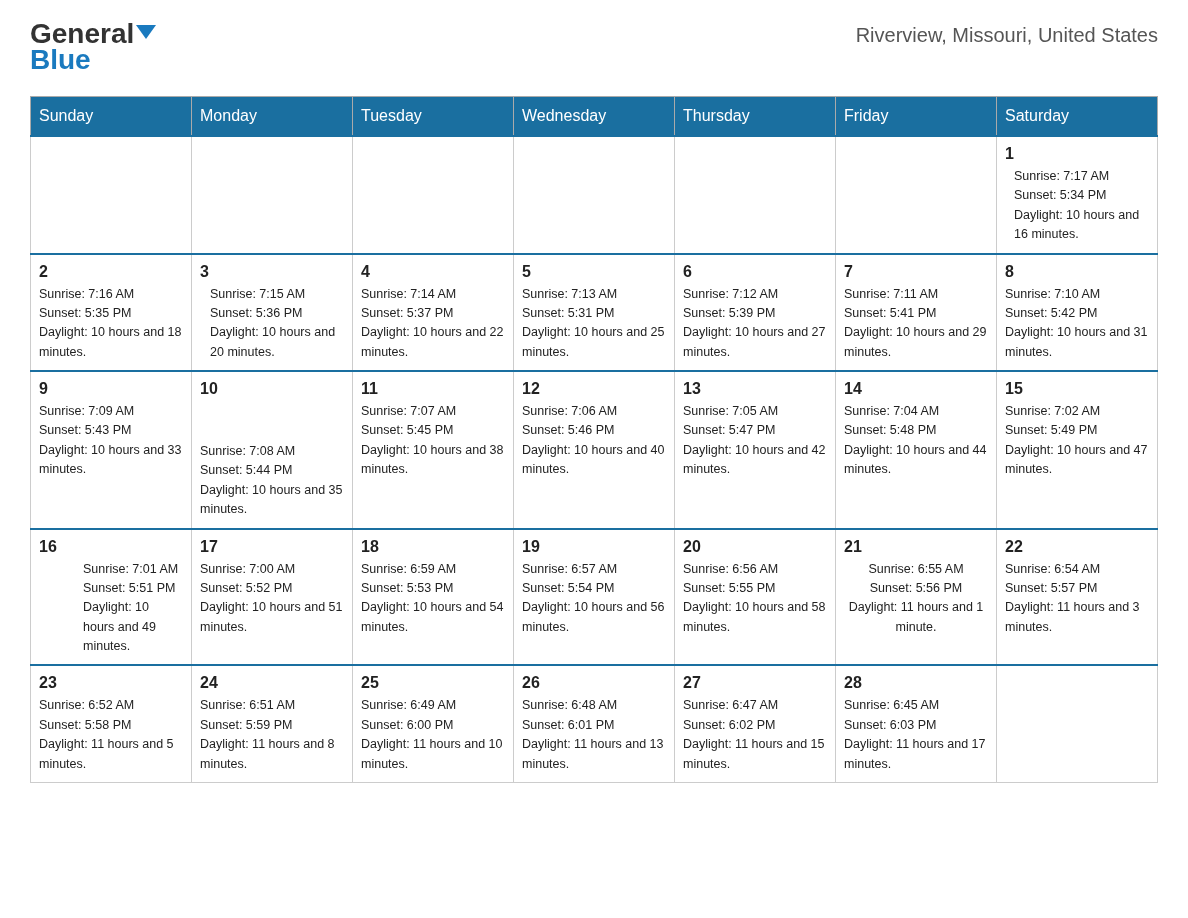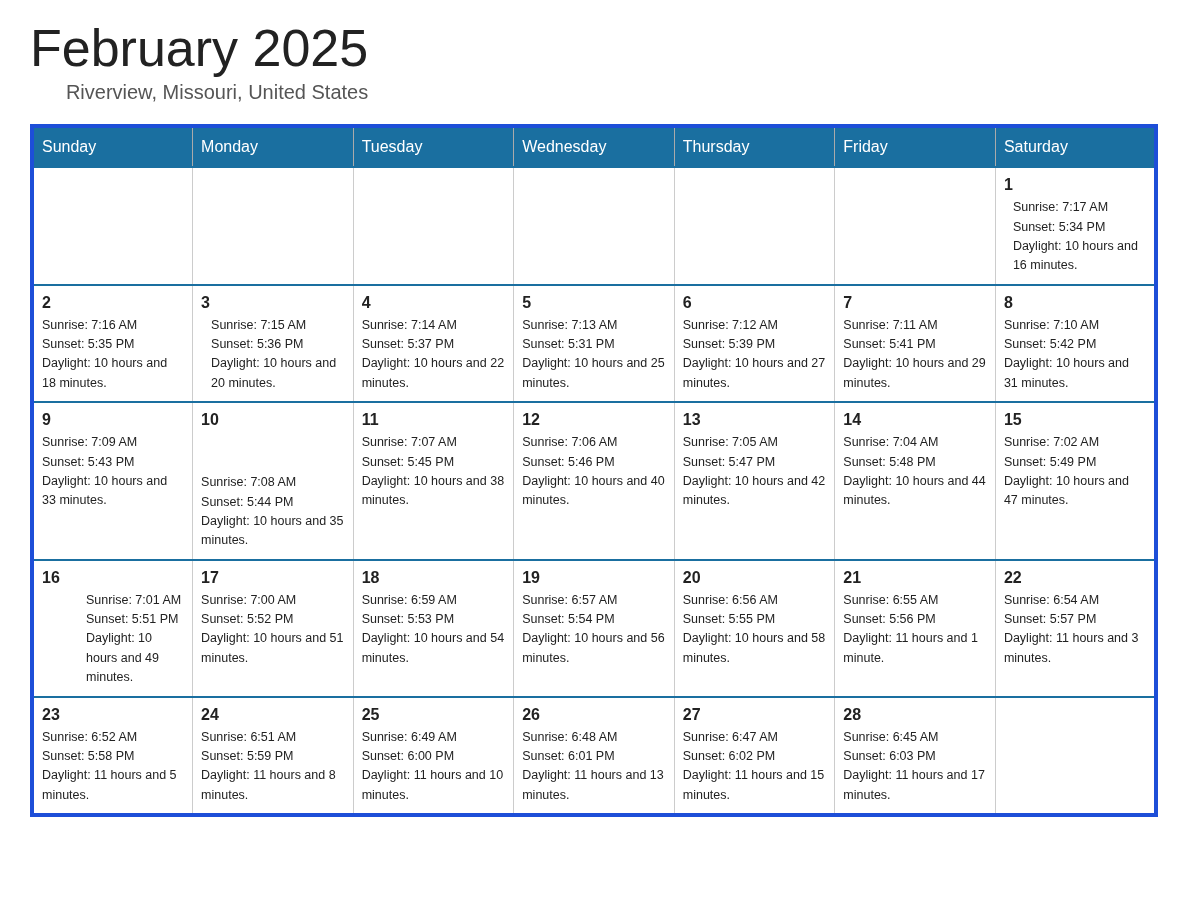--- a/index.html
+++ b/index.html
@@ -58,21 +58,21 @@
       line-height: 1.1;
     }
     .location {
       font-size: 20px;
       color: #555;
       margin-top: 4px;
     }
     .calendar {
       width: 100%;
       border-collapse: collapse;
-      border: 4px solid #1d4ed8;
+      border: 1px solid #1d4ed8;
     }
     .calendar th {
       background-color: #1a6fa0;
       color: #fff;
       font-size: 16px;
       font-weight: normal;
       padding: 10px 8px;
       text-align: left;
       border: 1px solid #aaa;
     }
@@ -104,22 +104,27 @@
       background: #f5f5f5;
     }
     .calendar tbody tr:first-child td {
       border-top: 2px solid #1a6fa0;
     }
   </style>
 </head>
 <body>
 
 <div class="header">
+  <div class="logo">
+    <div class="logo-text">
+      General<span class="logo-triangle"></span>
+    </div>
+    <div class="logo-blue">Blue</div>
+  </div>
   <div class="title-area">
-    <div class="month-title">February 2025</div>
     <div class="location">Riverview, Missouri, United States</div>
   </div>
 </div>
 
 <table class="calendar">
   <thead>
     <tr>
       <th>Sunday</th>
       <th>Monday</th>
       <th>Tuesday</th>
@@ -258,21 +263,21 @@
 Daylight: 10 hours and 56 minutes.</div>
         </td>
         <td>
           <span class="day-number">20</span>
           <div class="day-info" style="white-space: pre-line;">Sunrise: 6:56 AM
 Sunset: 5:55 PM
 Daylight: 10 hours and 58 minutes.</div>
         </td>
         <td>
           <span class="day-number">21</span>
-          <div class="day-info" style="white-space: pre-line;">Sunrise: 6:55 AM
+          <div class="day-info" style="white-space: pre-line; text-align: center;">Sunrise: 6:55 AM
 Sunset: 5:56 PM
 Daylight: 11 hours and 1 minute.</div>
         </td>
         <td>
           <span class="day-number">22</span>
           <div class="day-info" style="white-space: pre-line;">Sunrise: 6:54 AM
 Sunset: 5:57 PM
 Daylight: 11 hours and 3 minutes.</div>
         </td>
       </tr>

